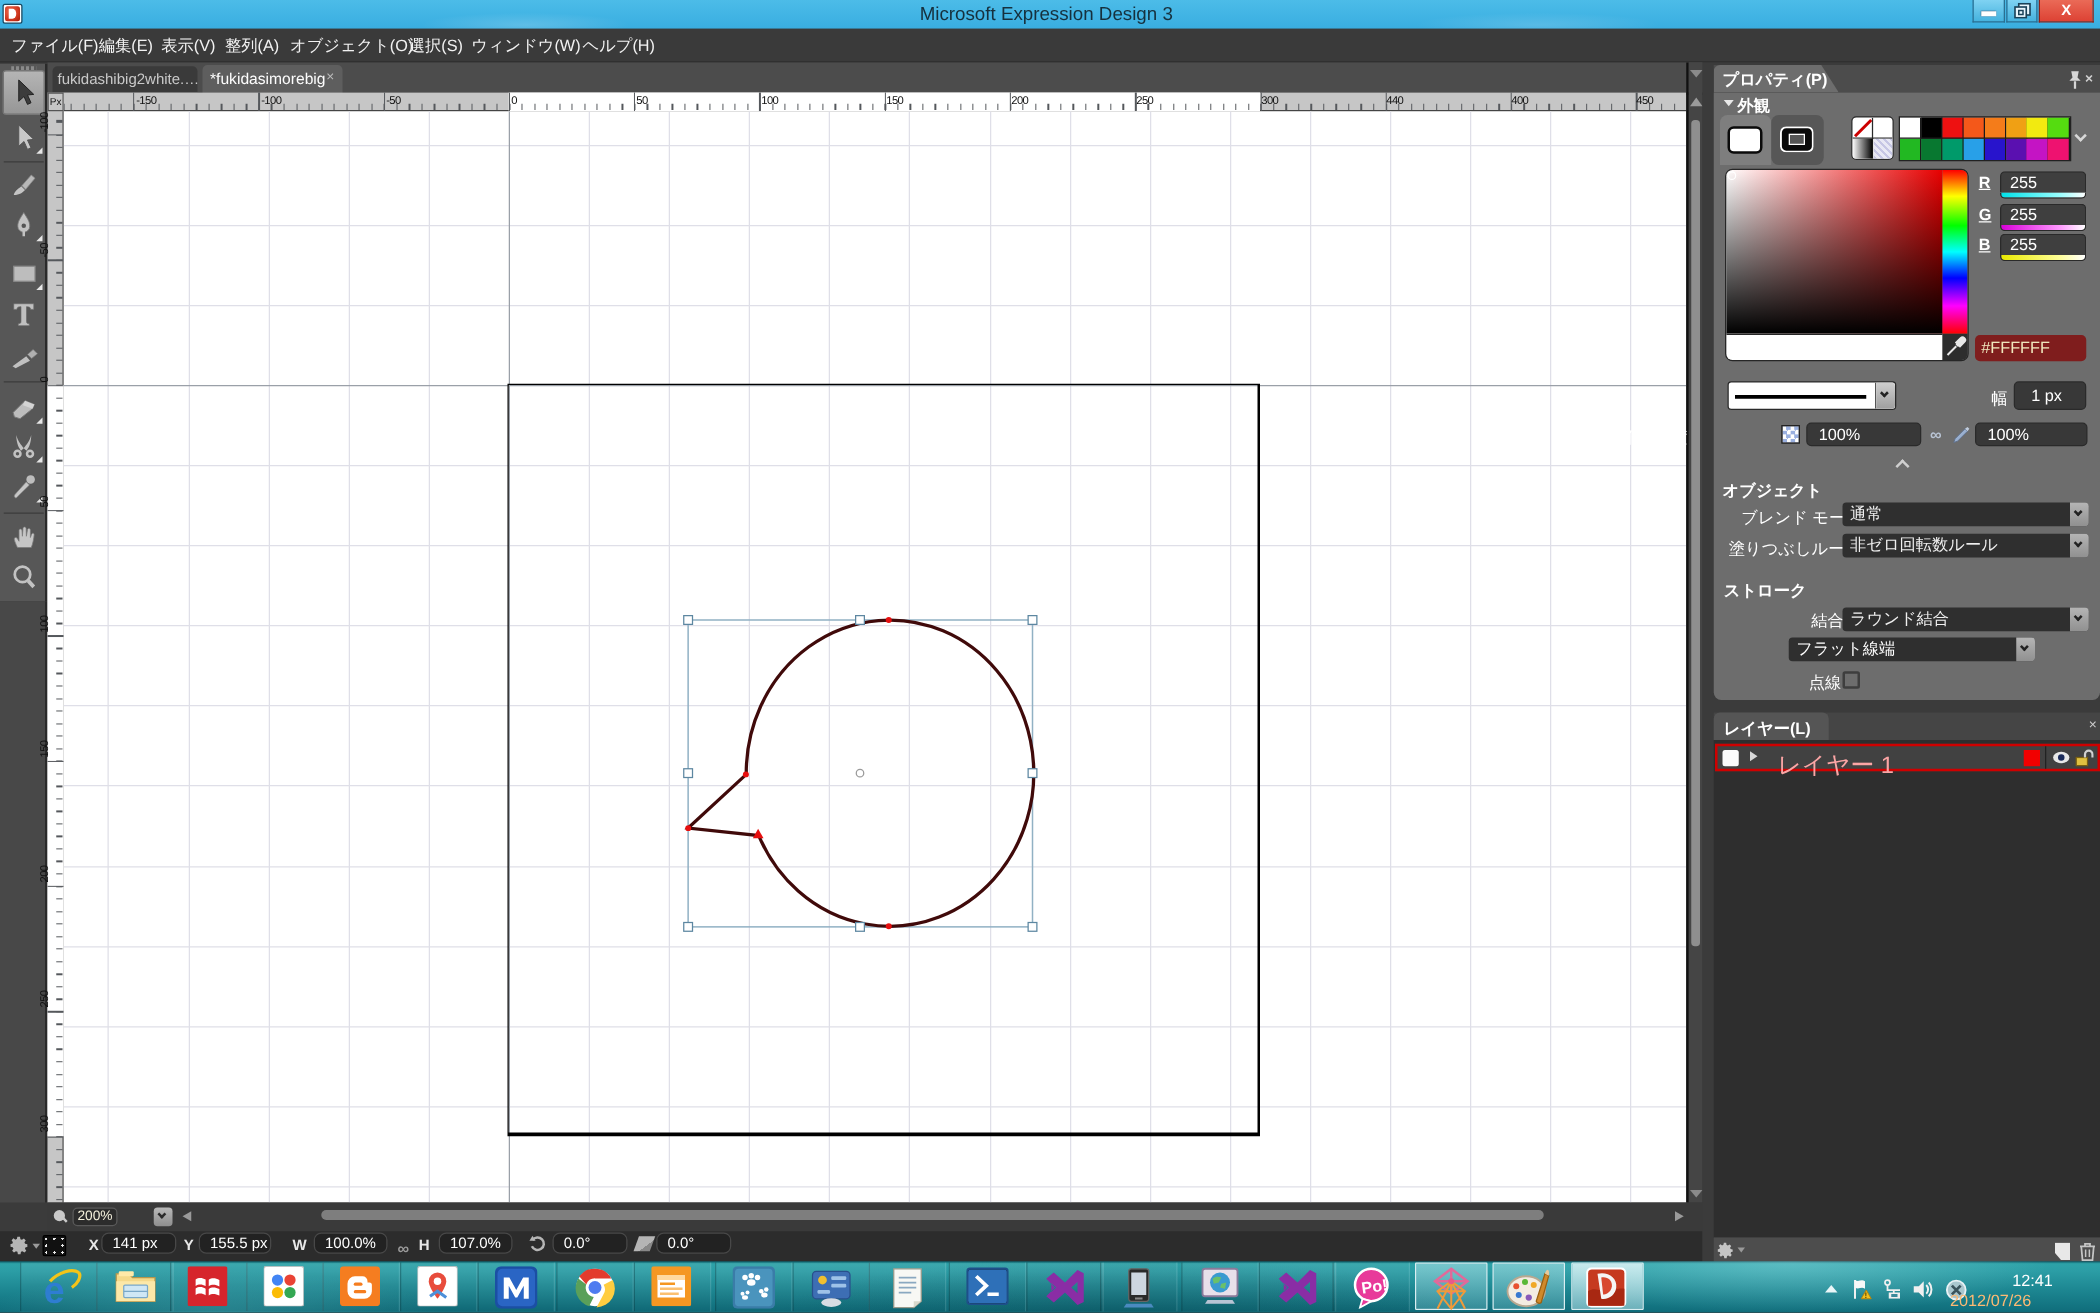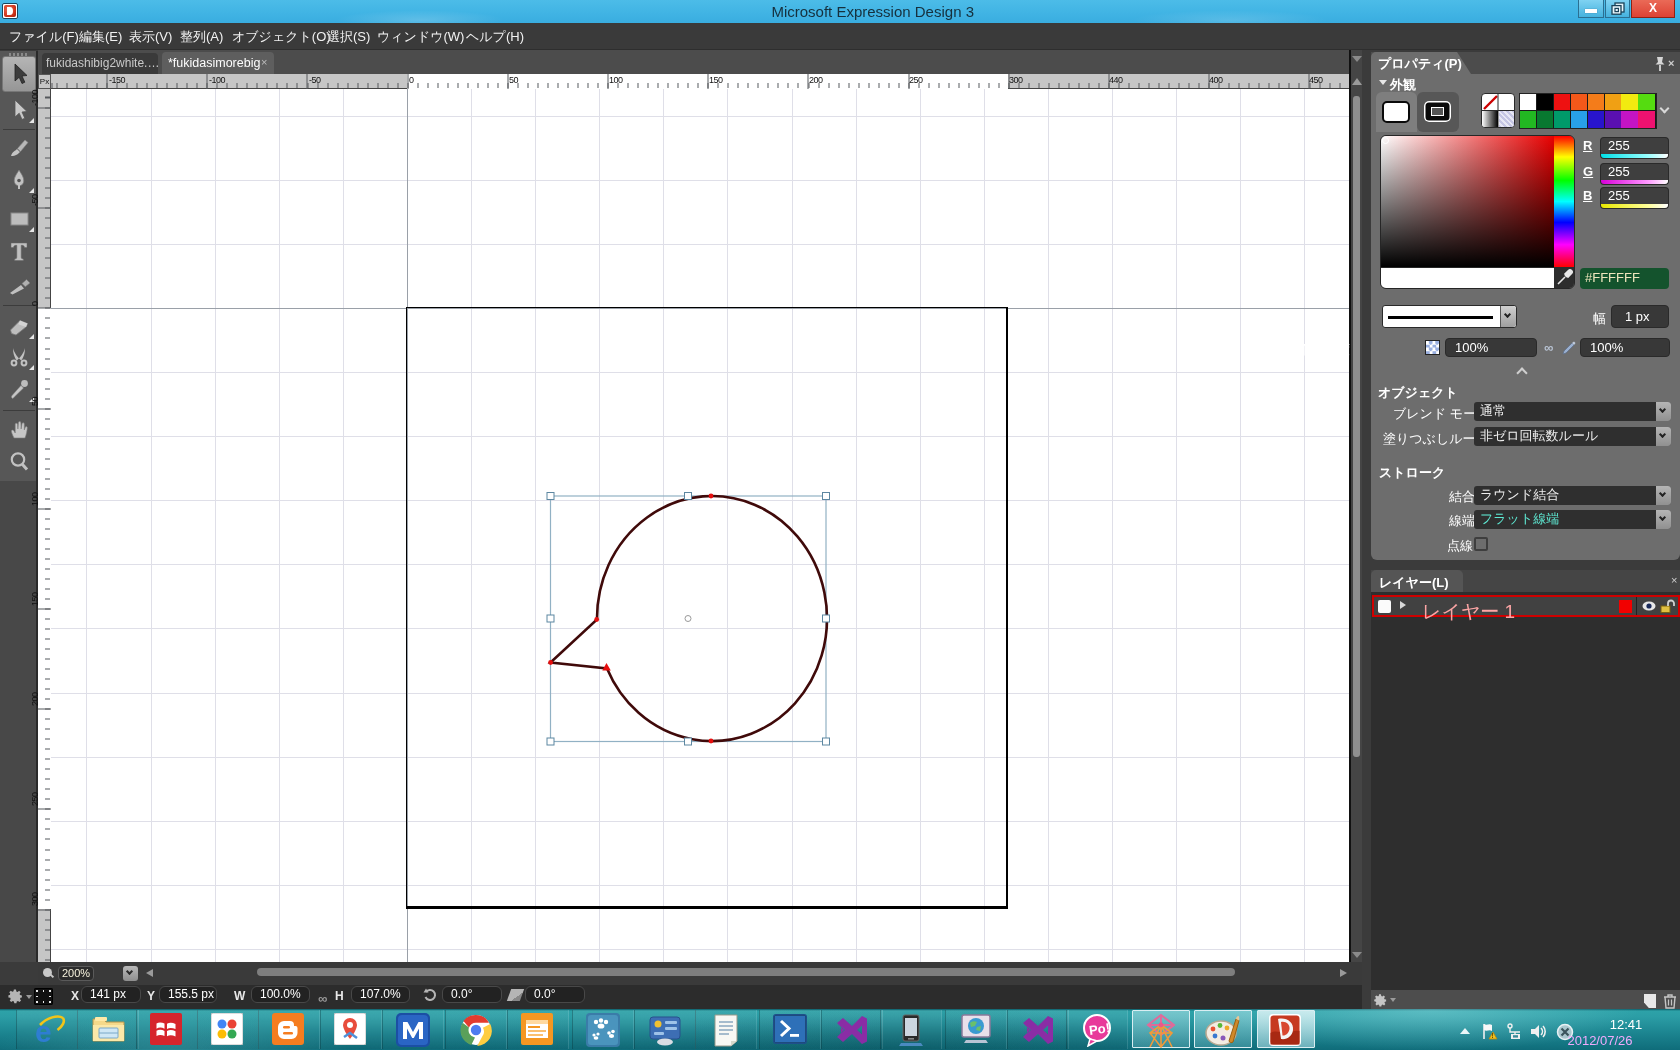--- a/index.html
+++ b/index.html
@@ -11,21 +11,21 @@
 
 <div class="a" style="left:0;top:0;width:1680px;height:23px;background:
  radial-gradient(ellipse 120px 14px at 420px 20px,rgba(255,255,255,0.18),transparent 70%),
  radial-gradient(ellipse 140px 14px at 1230px 20px,rgba(255,255,255,0.15),transparent 70%),
  linear-gradient(180deg,#4cbce8 0%,#41b4e4 55%,#39ade0 100%)"></div>
 <div class="a" style="left:2px;top:3px;width:16px;height:16px;background:#fff;border:1px solid #17475f;border-radius:2px">
  <div class="a" style="left:1px;top:1px;width:12px;height:12px;background:radial-gradient(circle at 35% 35%,#e86a50 0%,#d33b22 55%,#a81804 100%);border-radius:2px">
   <div class="a" style="left:3px;top:2px;width:6px;height:8px;background:#fff;border-radius:0 60% 60% 0"></div>
  </div>
 </div>
-<div class="a tx" style="left:700px;top:3px;width:274px;text-align:right;font-size:15px;color:#16303d">Microsoft Expression Design 3</div>
+<div class="a tx" style="left:700px;top:3px;width:274px;text-align:center;font-size:15px;color:#16303d">Microsoft Expression Design 3</div>
 <div class="a" style="left:1578px;top:0;width:26px;height:18px;background:linear-gradient(180deg,#7fd2f2,#45b2de);border:1px solid #2b6f91;border-top:none">
  <div class="a" style="left:6px;top:9px;width:12px;height:4px;background:#fff;box-shadow:0 0 1px #246"></div>
 </div>
 <div class="a" style="left:1605px;top:0;width:25px;height:18px;background:linear-gradient(180deg,#7fd2f2,#45b2de);border:1px solid #2b6f91;border-top:none">
  <svg class="a" style="left:5px;top:2px" width="14" height="13" viewBox="0 0 14 13">
   <rect x="4" y="1" width="9" height="9" fill="#e8f6fc" stroke="#1a4258" stroke-width="1.3"></rect>
   <rect x="1" y="3.6" width="9" height="8.6" fill="#e8f6fc" stroke="#1a4258" stroke-width="1.3"></rect>
   <rect x="4" y="6.4" width="3.4" height="3.2" fill="none" stroke="#1a4258" stroke-width="1.2"></rect>
  </svg>
 </div>
@@ -310,21 +310,21 @@
 <div class="a" style="left:1600px;top:137px;width:69px;height:17px;background:#3f3f3f;border:1px solid #2a2a2a;border-bottom:none;border-radius:4px 4px 0 0;color:#fff;font-size:13px;line-height:16px;padding-left:7px">255</div>
 <div class="a" style="left:1600px;top:154px;width:69px;height:4.5px;background:linear-gradient(to right,#00e0e8 0%,#9ff 70%,#fff 100%);border:1px solid #2a2a2a;border-top:none;border-radius:0 0 4px 4px"></div>
 
 <div class="a tx" style="left:1583px;top:164px;font-size:13px;color:#fff;font-weight:bold;text-decoration:underline">G</div>
 <div class="a" style="left:1600px;top:163px;width:69px;height:17px;background:#3f3f3f;border:1px solid #2a2a2a;border-bottom:none;border-radius:4px 4px 0 0;color:#fff;font-size:13px;line-height:16px;padding-left:7px">255</div>
 <div class="a" style="left:1600px;top:180px;width:69px;height:4.5px;background:linear-gradient(to right,#d800d8 0%,#f9f 70%,#fff 100%);border:1px solid #2a2a2a;border-top:none;border-radius:0 0 4px 4px"></div>
 
 <div class="a tx" style="left:1583px;top:188px;font-size:13px;color:#fff;font-weight:bold;text-decoration:underline">B</div>
 <div class="a" style="left:1600px;top:187px;width:69px;height:17px;background:#3f3f3f;border:1px solid #2a2a2a;border-bottom:none;border-radius:4px 4px 0 0;color:#fff;font-size:13px;line-height:16px;padding-left:7px">255</div>
 <div class="a" style="left:1600px;top:204px;width:69px;height:4.5px;background:linear-gradient(to right,#e8e800 0%,#ff9 70%,#fff 100%);border:1px solid #2a2a2a;border-top:none;border-radius:0 0 4px 4px"></div>
-<div class="a" style="left:1580px;top:268px;width:89px;height:21px;background:#14532d;border-radius:4px;color:#efe6bd;font-size:13px;line-height:20px;padding-left:5px">#FFFFFF</div>
+<div class="a" style="left:1580px;top:268px;width:89px;height:21px;background:#7f1d1d;border-radius:4px;color:#efe6bd;font-size:13px;line-height:20px;padding-left:5px">#FFFFFF</div>
 
 <div class="a" style="left:1382px;top:305px;width:135px;height:23px;background:#fff;border:1px solid #2a2a2a;border-radius:3px">
  <div class="a" style="left:5px;top:10px;width:105px;height:3px;background:#000"></div>
  <div class="a" style="left:117px;top:0;width:16px;height:21px;background:linear-gradient(180deg,#cfcfcf,#9f9f9f);border-left:1px solid #555;border-radius:0 3px 3px 0">
   <div class="a" style="left:4px;top:6px;width:5px;height:5px;border-right:2px solid #222;border-bottom:2px solid #222;transform:rotate(45deg)"></div>
  </div>
 </div>
 <div class="a tx" style="left:1593px;top:310px;font-size:13px;color:#fff">幅</div>
 <div class="a" style="left:1611px;top:305px;width:58px;height:23px;background:#383838;border:1px solid #2a2a2a;border-radius:4px;color:#fff;font-size:13px;line-height:21px;padding-left:13px">1 px</div>
 
@@ -357,21 +357,21 @@
 <div class="a tx" style="left:1379px;top:464px;font-size:13px;color:#fff;font-weight:bold">ストローク</div>
 <div class="a tx" style="left:1449px;top:488px;font-size:13px;color:#fff">結合</div>
 
 <div class="a" style="left:1474px;top:486px;width:197px;height:19px;background:#2f2f2f;border-radius:3px;color:#efefef;font-size:13px;line-height:18px;padding-left:6px">ラウンド結合
  <div class="a" style="right:0;top:0;width:15px;height:19px;background:linear-gradient(180deg,#b5b5b5,#909090);border-radius:0 3px 3px 0">
   <div class="a" style="left:3.5px;top:5px;width:5px;height:5px;border-right:2px solid #222;border-bottom:2px solid #222;transform:rotate(45deg)"></div>
  </div>
 </div>
 <div class="a tx" style="left:1449px;top:512px;font-size:13px;color:#fff">線端</div>
 
-<div class="a" style="left:1474px;top:510px;width:197px;height:19px;background:#2f2f2f;border-radius:3px;color:#5eead4;font-size:13px;line-height:18px;padding-left:6px">フラット線端
+<div class="a" style="left:1431px;top:510px;width:197px;height:19px;background:#2f2f2f;border-radius:3px;color:#ffffff;font-size:13px;line-height:18px;padding-left:6px">フラット線端
  <div class="a" style="right:0;top:0;width:15px;height:19px;background:linear-gradient(180deg,#b5b5b5,#909090);border-radius:0 3px 3px 0">
   <div class="a" style="left:3.5px;top:5px;width:5px;height:5px;border-right:2px solid #222;border-bottom:2px solid #222;transform:rotate(45deg)"></div>
  </div>
 </div>
 <div class="a tx" style="left:1447px;top:537px;font-size:13px;color:#fff">点線</div>
 <div class="a" style="left:1474px;top:537px;width:14px;height:14px;background:#6d6d6d;border:2px solid #3e3e3e;border-radius:2px"></div>
 
 <div class="a" style="left:1371px;top:570px;width:309px;height:22px;background:#454545"></div>
 <div class="a" style="left:1371px;top:570px;width:92px;height:22px;background:#555;border-radius:5px 5px 0 0"></div>
 <div class="a tx" style="left:1379px;top:574px;font-size:13px;color:#fff;font-weight:bold">レイヤー(L)</div>
@@ -594,12 +594,12 @@
 <svg class="a" style="left:1529px;top:1023px" width="18" height="17" viewBox="0 0 18 17">
     <path d="M2 6 H6 L10 2 V15 L6 11 H2 Z" fill="#f0f0f0"></path>
     <path d="M12 5 a5 5 0 0 1 0 7 M14 3 a8 8 0 0 1 0 11" stroke="#f0f0f0" stroke-width="1.6" fill="none"></path>
   </svg>
 <svg class="a" style="left:1556px;top:1023px" width="18" height="18" viewBox="0 0 18 18">
     <circle cx="9" cy="9" r="7.5" fill="#b8cdd4" opacity="0.9"></circle>
     <circle cx="9" cy="9" r="7.5" fill="none" stroke="#e8f2f5" stroke-width="1.5"></circle>
     <path d="M5.5 5.5 L12.5 12.5 M12.5 5.5 L5.5 12.5" stroke="#3a545c" stroke-width="2.2"></path>
   </svg>
 <div class="a tx" style="left:1604px;top:1017px;width:44px;text-align:center;font-size:13px;color:#fff">12:41</div>
-<div class="a tx" style="left:1560px;top:1033px;width:80px;text-align:center;font-size:13px;color:#f0abfc">2012/07/26</div>
+<div class="a tx" style="left:1560px;top:1033px;width:80px;text-align:left;font-size:13px;color:#fdba74">2012/07/26</div>
 </body></html>

